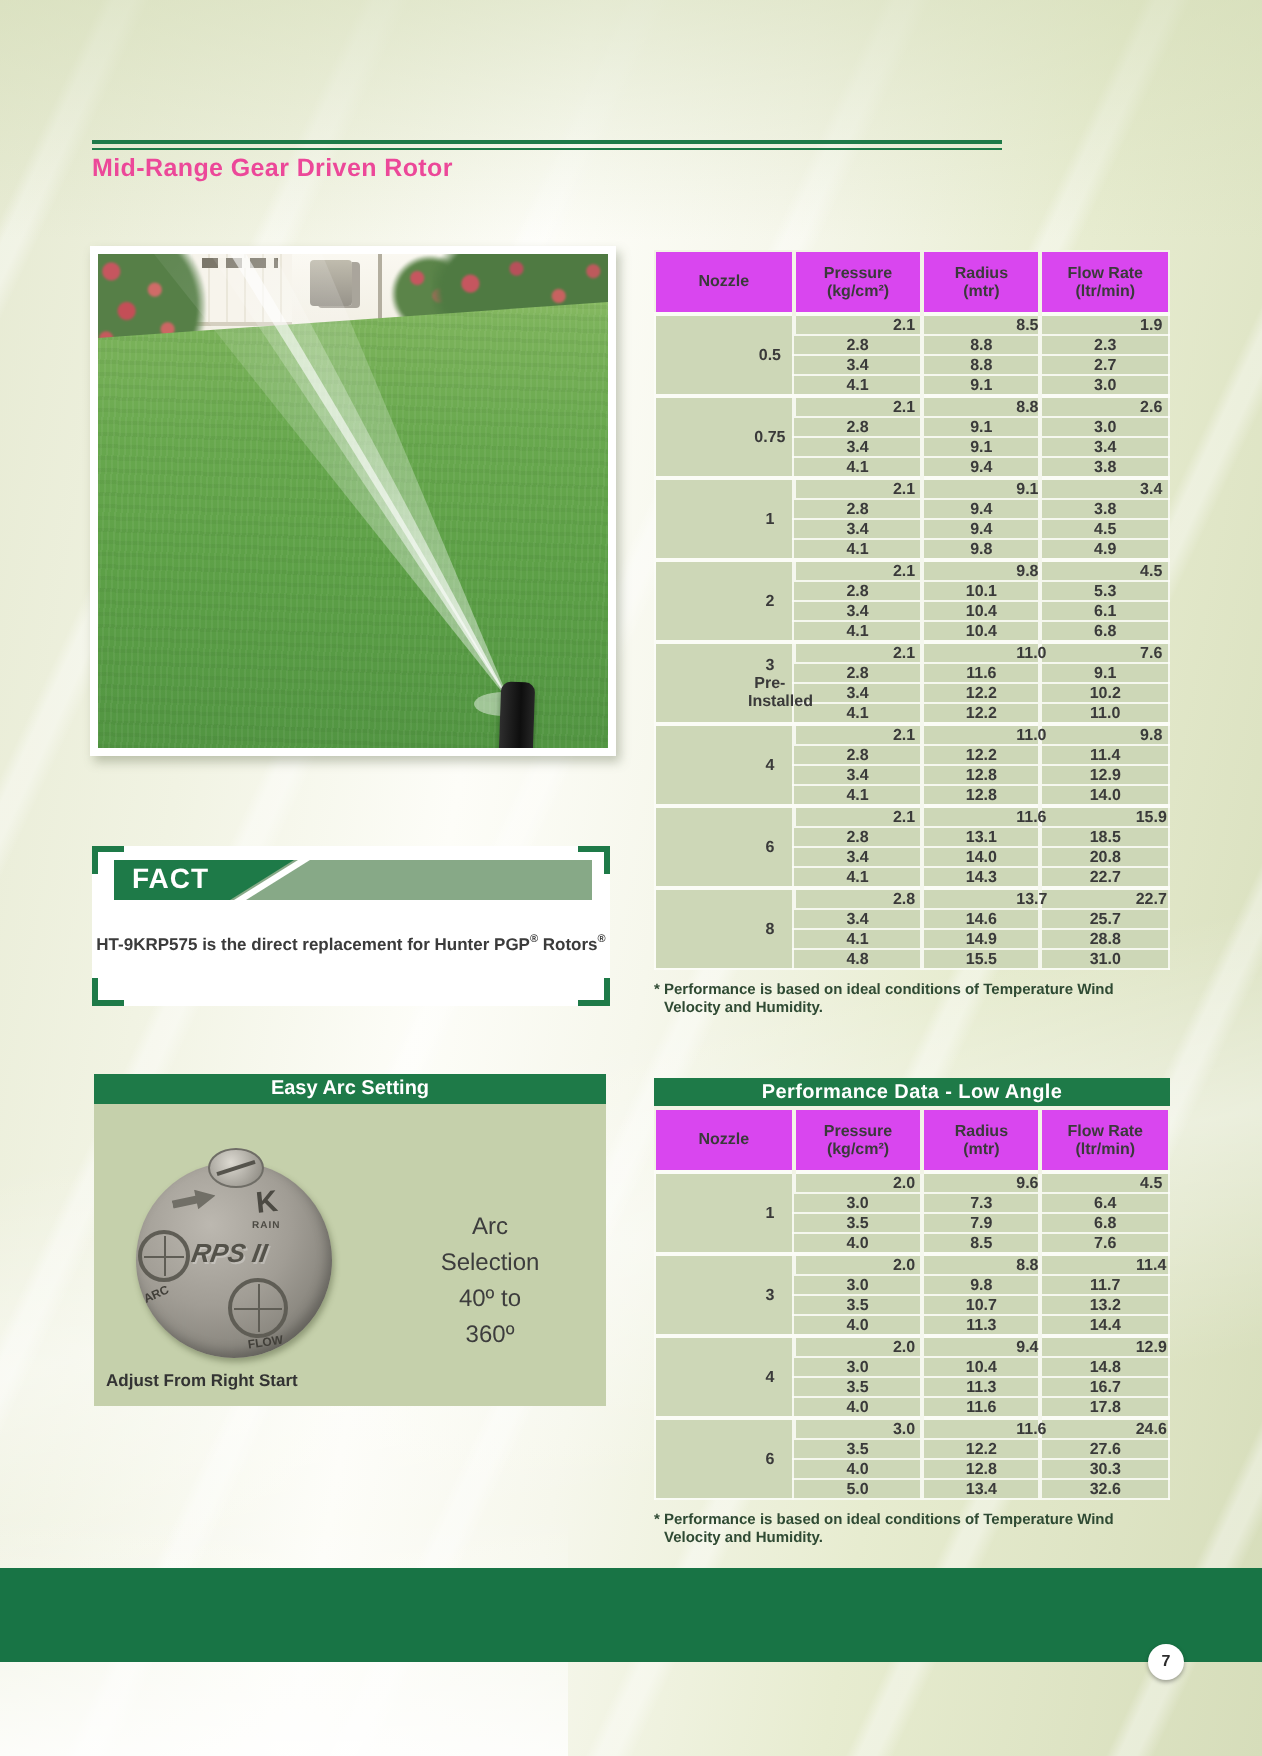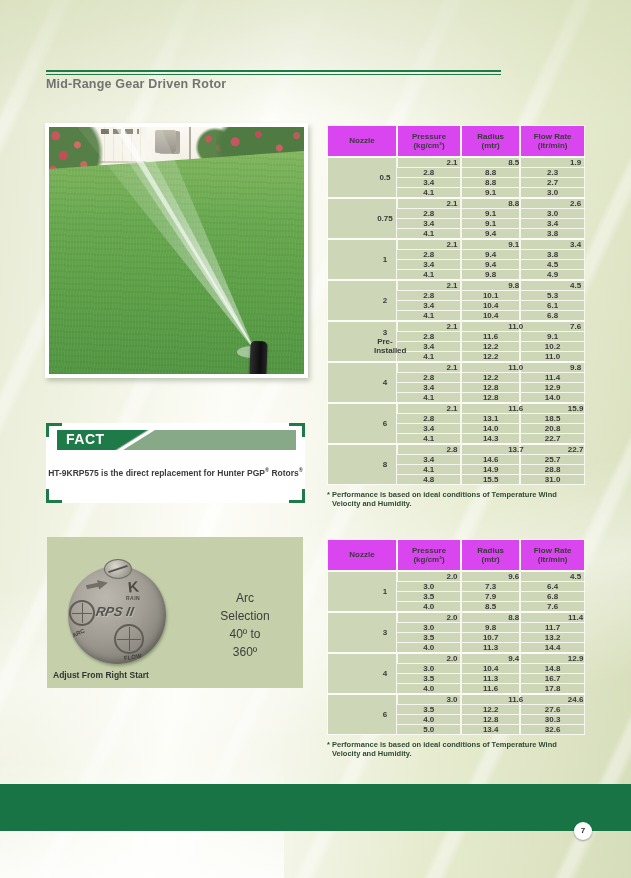--- a/index.html
+++ b/index.html
@@ -14,21 +14,21 @@
   }
   .top-tint { position:absolute; left:0; top:0; right:0; height:120px;
     background:linear-gradient(180deg, rgba(210,219,180,.55), rgba(210,219,180,0)); pointer-events:none; }
   .bl-tint { position:absolute; left:0; bottom:0; width:45%; height:120px;
     background:linear-gradient(0deg, rgba(255,255,255,.8), rgba(255,255,255,0)); pointer-events:none; }
 
   
   .rule { position:absolute; left:46px; top:70px; width:455px; height:5px; }
   .rule .r1 { height:2px; background:#1e7a48; }
   .rule .r2 { height:1px; background:#1e7a48; margin-top:2px; }
-  .page-heading { position:absolute; left:46px; top:77px; font-size:12.5px; font-weight:bold; color:#737373; letter-spacing:.2px; }
+  .page-heading { position:absolute; left:46px; top:77px; font-size:12.5px; font-weight:bold; color:#ec4899; letter-spacing:.2px; }
 
   
   .photo-frame { position:absolute; left:45px; top:123px; width:263px; height:255px;
     background:#fff; padding:4px; box-shadow:2px 3px 5px rgba(90,100,70,.35); }
   .photo-inner { position:relative; width:100%; height:100%; overflow:hidden; background:#ece9df; }
   .wall { position:absolute; left:0; top:0; width:100%; height:58px;
     background:linear-gradient(180deg,#faf8f1 0%, #f1eee3 70%, #e3dfd0 100%); }
   .garage { position:absolute; left:47px; top:0; width:50px; height:36px;
     background:repeating-linear-gradient(90deg,#f6f3ea 0 8px,#e8e4d6 8px 9px);
     border-bottom:2px solid #cfc9b8; }
@@ -399,20 +399,21 @@
     <div class="dark"></div>
     <div class="slash"></div>
     <div class="fact-title">FACT</div>
   </div>
   <div class="fact-text">
     <span>HT-9KRP575 is the direct replacement for Hunter PGP</span><sup>®</sup><span> Rotors</span><sup>®</sup>
   </div>
 </div>
 
 <div class="arc-section">
+  <div class="arc-header">Easy Arc Setting</div>
   <div class="arc-body">
     <div class="disc">
       <div class="screw"></div>
       <div class="tool"></div>
       <div class="disc-k">K</div>
       <div class="disc-rain">RAIN</div>
       <div class="disc-model">RPS II</div>
       <div class="dial dial-arc"></div>
       <div class="dial dial-flow"></div>
       <div class="lbl-arc">ARC</div>
@@ -422,20 +423,21 @@
     <div class="arc-text">
       <div>Arc</div>
       <div>Selection</div>
       <div>40º to</div>
       <div>360º</div>
     </div>
   </div>
 </div>
 
 <div class="perf-block" id="lowangle-block">
+  <div class="perf-title">Performance Data - Low Angle</div>
   <table class="perf">
     <colgroup>
         <col class="c0">
         <col class="c1">
         <col class="c2">
         <col class="c3">
       </colgroup>
   <thead>
         <tr>
           <th>

